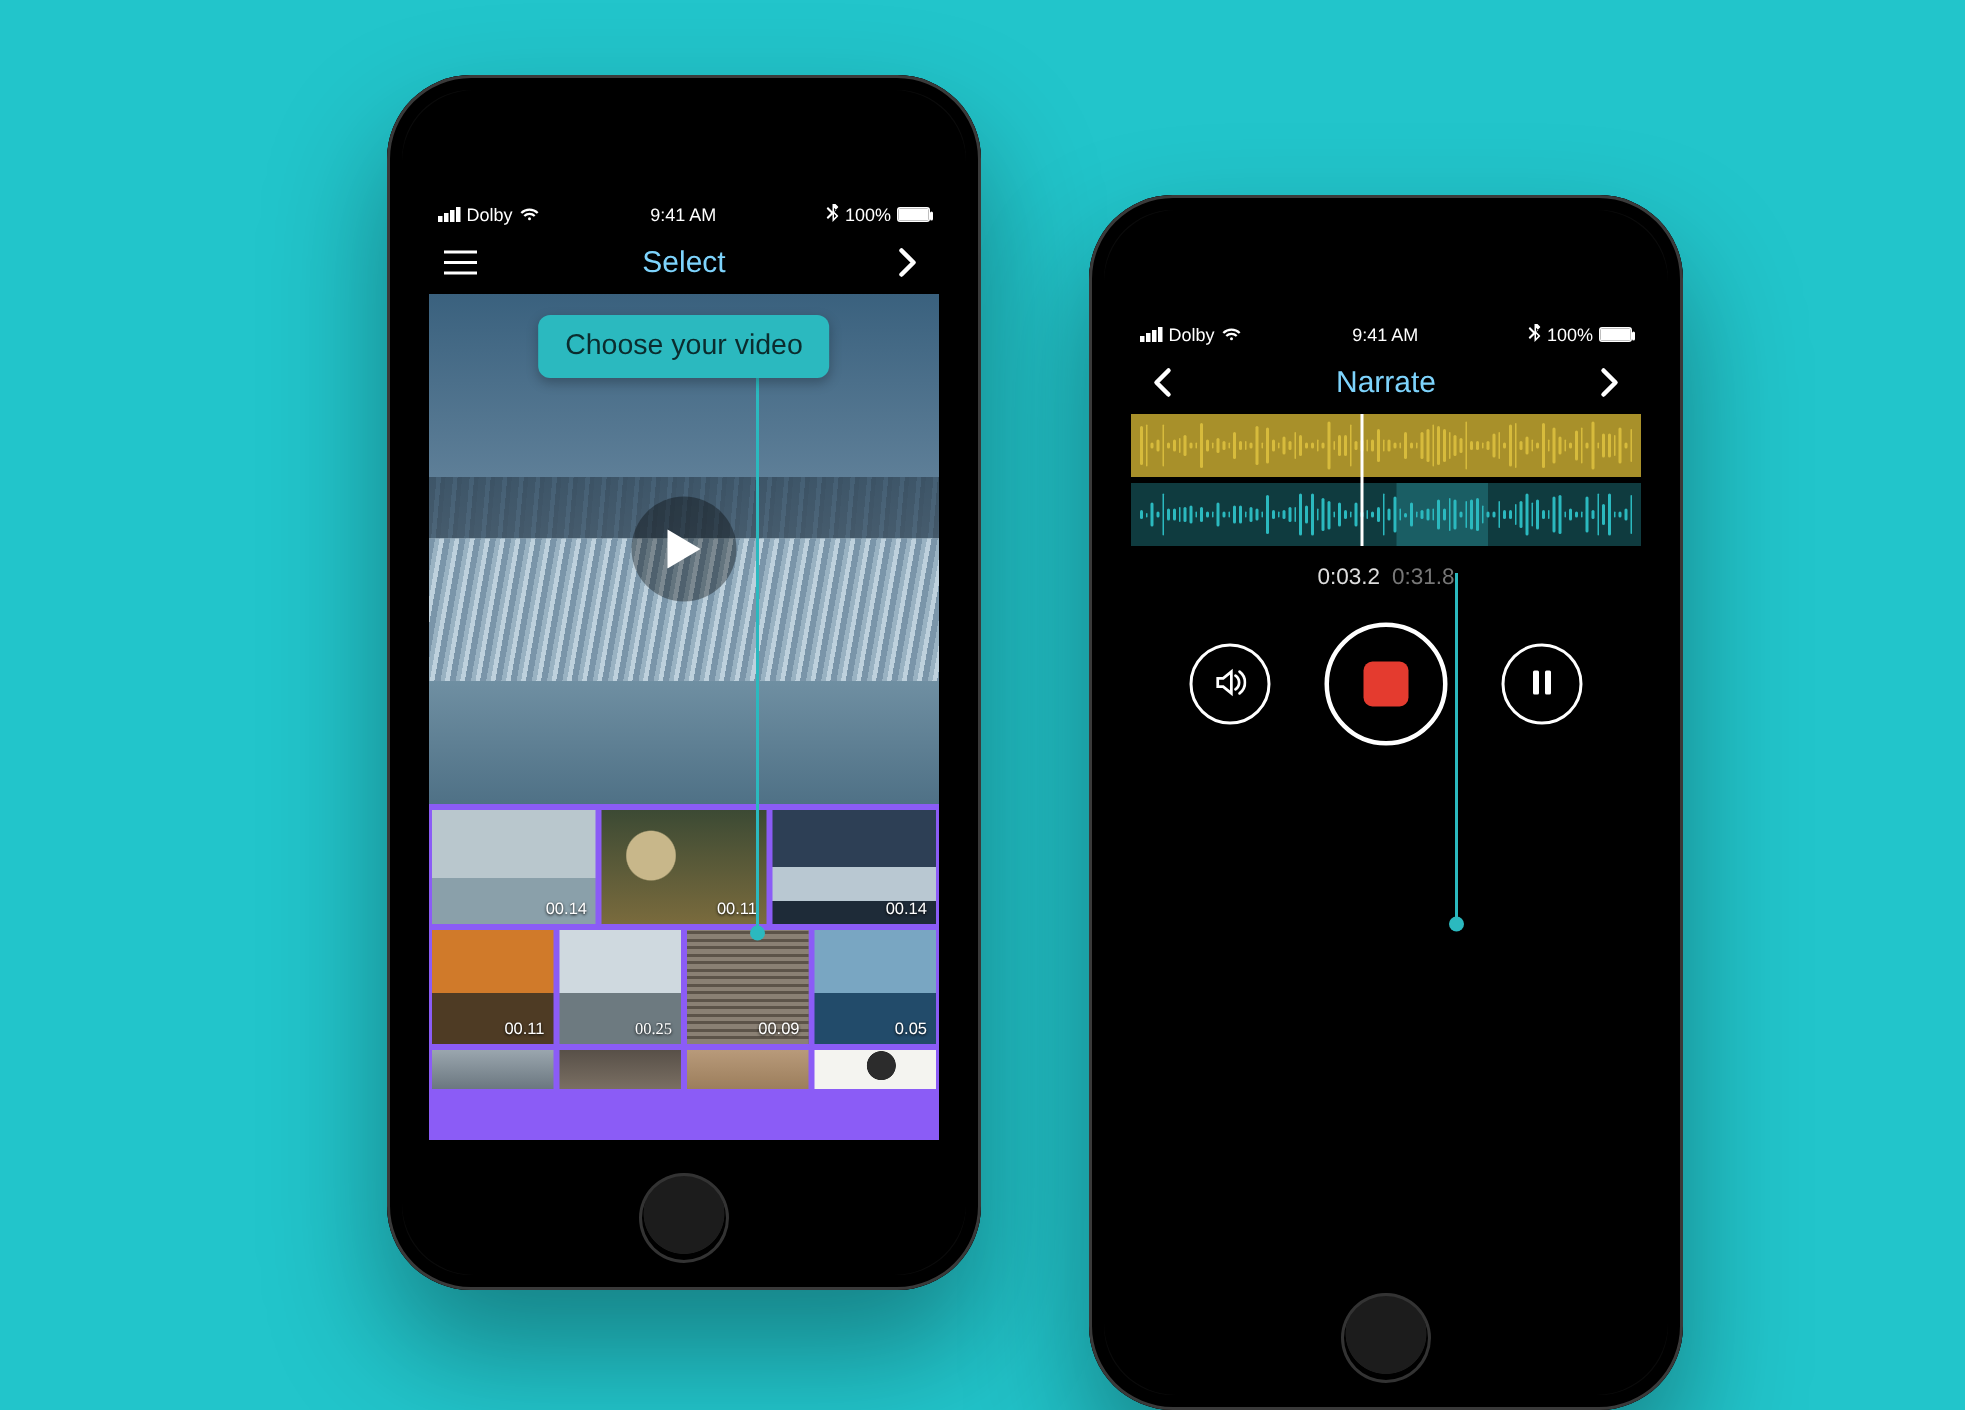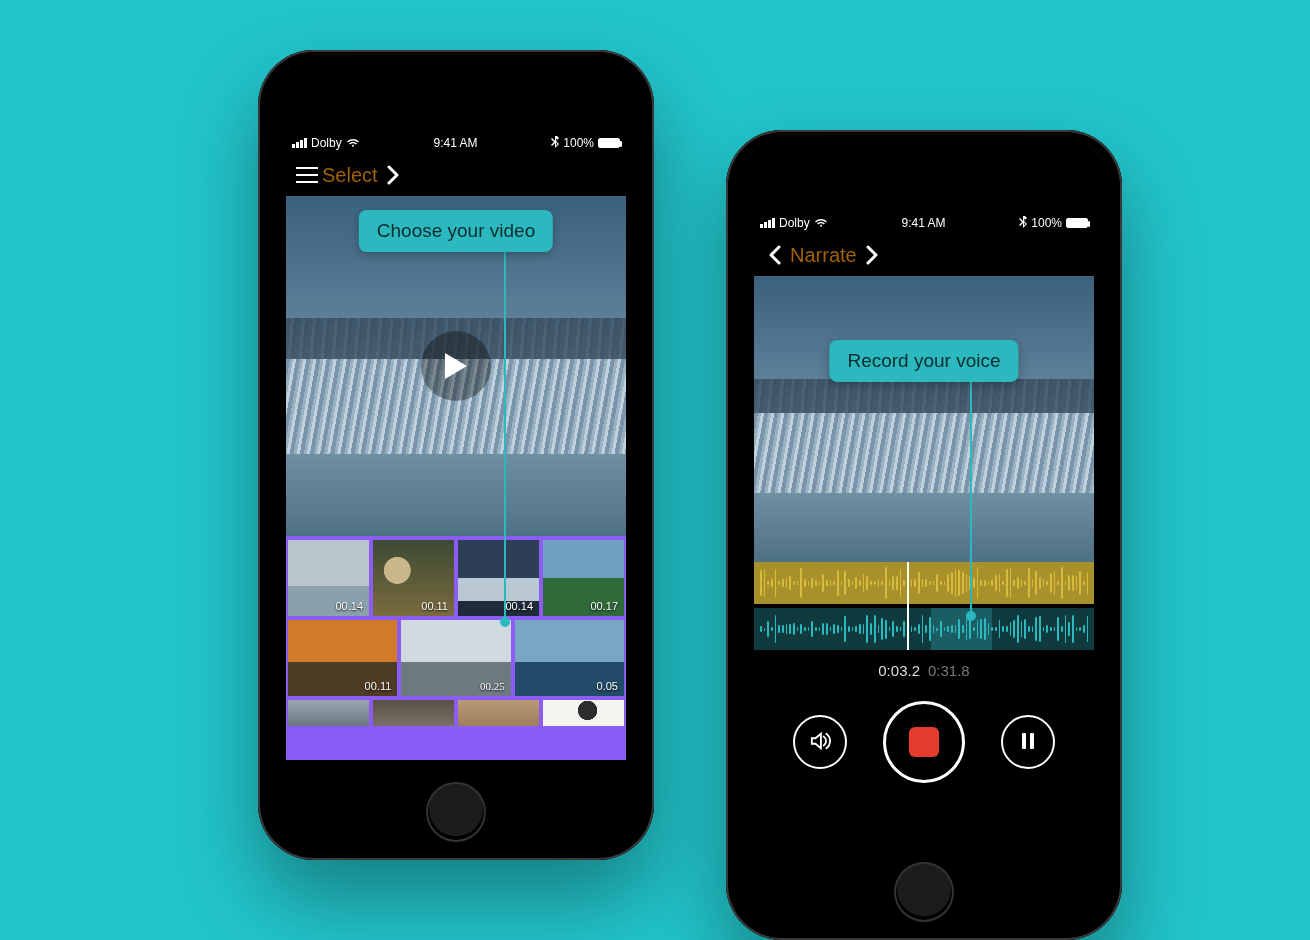--- a/index.html
+++ b/index.html
@@ -87,22 +87,22 @@
   .battery {
     width: 22px; height: 10px; border: 1px solid #fff; border-radius: 2px; position: relative;
     display: inline-block;
   }
   .battery::after { content: ""; position: absolute; right: -3px; top: 2px; width: 2px; height: 6px; background: #fff; border-radius: 1px; }
   .battery i { display: block; height: 100%; width: 100%; background: #fff; }
 
   
   .nav {
     height: 42px;
-    display: flex; align-items: center; 
-    color: #a16207; padding: 0 6px;
+    display: flex; align-items: center; justify-content: space-between;
+    color: #7dd3fc; padding: 0 6px;
   }
   .nav .title { font-size: 20px; font-weight: 400; }
   .nav .icon { width: 30px; height: 30px; display: flex; align-items: center; justify-content: center; cursor: pointer; }
   .burger { display:flex; flex-direction:column; gap:5px; }
   .burger i { display:block; width:22px; height:2px; background:#fff; }
   .chev svg { stroke:#fff; }
 
   
   .preview {
     flex: 0 0 auto;
@@ -319,30 +319,30 @@
           <div class="thumb-row">
             <div class="thumb th-1">
                 <span class="dur">00.14</span>
               </div>
             <div class="thumb th-2">
                 <span class="dur">00.11</span>
               </div>
             <div class="thumb th-3">
                 <span class="dur">00.14</span>
               </div>
-            <div class="thumb th-4">
-                <span class="dur">00.17</span>
-              </div>
           </div>
           <div class="thumb-row">
             <div class="thumb th-5">
                 <span class="dur">00.11</span>
               </div>
             <div class="thumb th-6">
                 <span class="dur">00.25</span>
+              </div>
+            <div class="thumb th-7">
+                <span class="dur">00.09</span>
               </div>
             <div class="thumb th-8">
                 <span class="dur">0.05</span>
               </div>
           </div>
           <div class="thumb-row bottom">
             <div class="thumb th-b1"></div>
             <div class="thumb th-b2"></div>
             <div class="thumb th-b3"></div>
             <div class="thumb th-b4"></div>
@@ -396,30 +396,20 @@
               </svg>
           </span>
           <span class="title">Narrate</span>
           <span class="icon chev">
             <svg width="16" height="20" viewBox="0 0 12 20" fill="none">
                 <path d="M2 2l8 8-8 8" stroke="#fff" stroke-width="3" stroke-linecap="round" stroke-linejoin="round"></path>
               </svg>
           </span>
         </div>
 
-        <div class="preview h-narrate">
-          <div class="sky"></div>
-            <div class="peaks"></div>
-            <div class="ice"></div>
-            <div class="water"></div>
-
-          <div class="callout" style="top:64px;">
-            <span>Record your voice</span>
-          </div>
-        </div>
 
         <div class="callout-line" style="left:216px; top:170px; height:234px;"></div>
         <div class="callout-dot" style="left:217px; top:404px;"></div>
 
         <div class="tracks" style="position:relative;">
           <div class="track a">
             <div class="wave" id="waveA">
                 <i style="height: 26.7161px;"></i>
                 <i style="height: 28.3857px;"></i>
                 <i style="height: 3.15023px;"></i>

